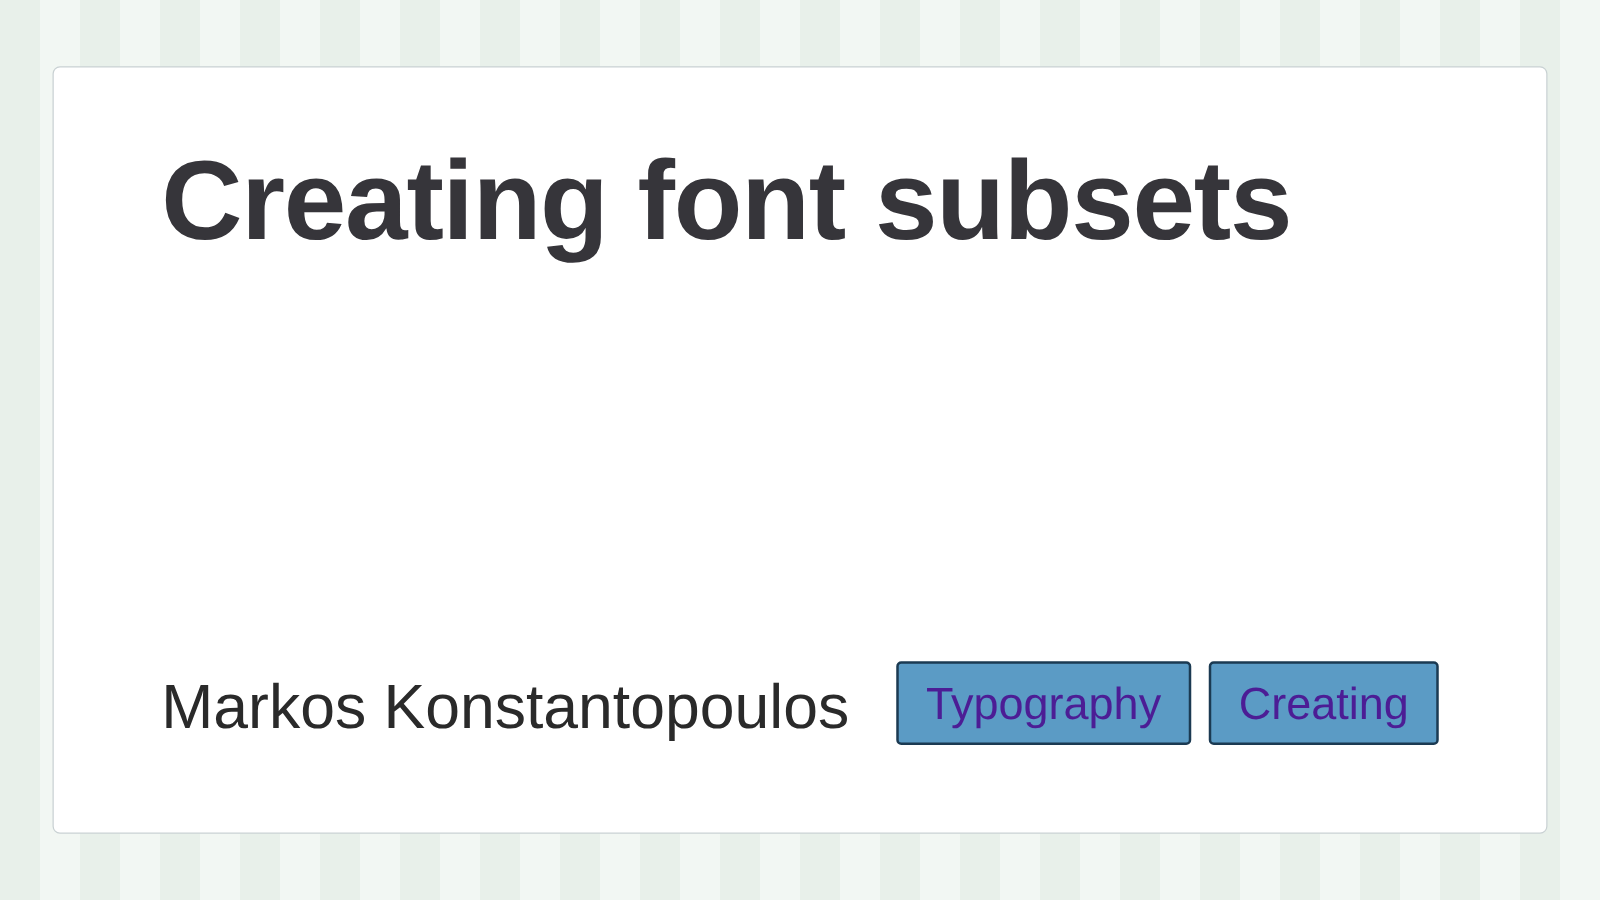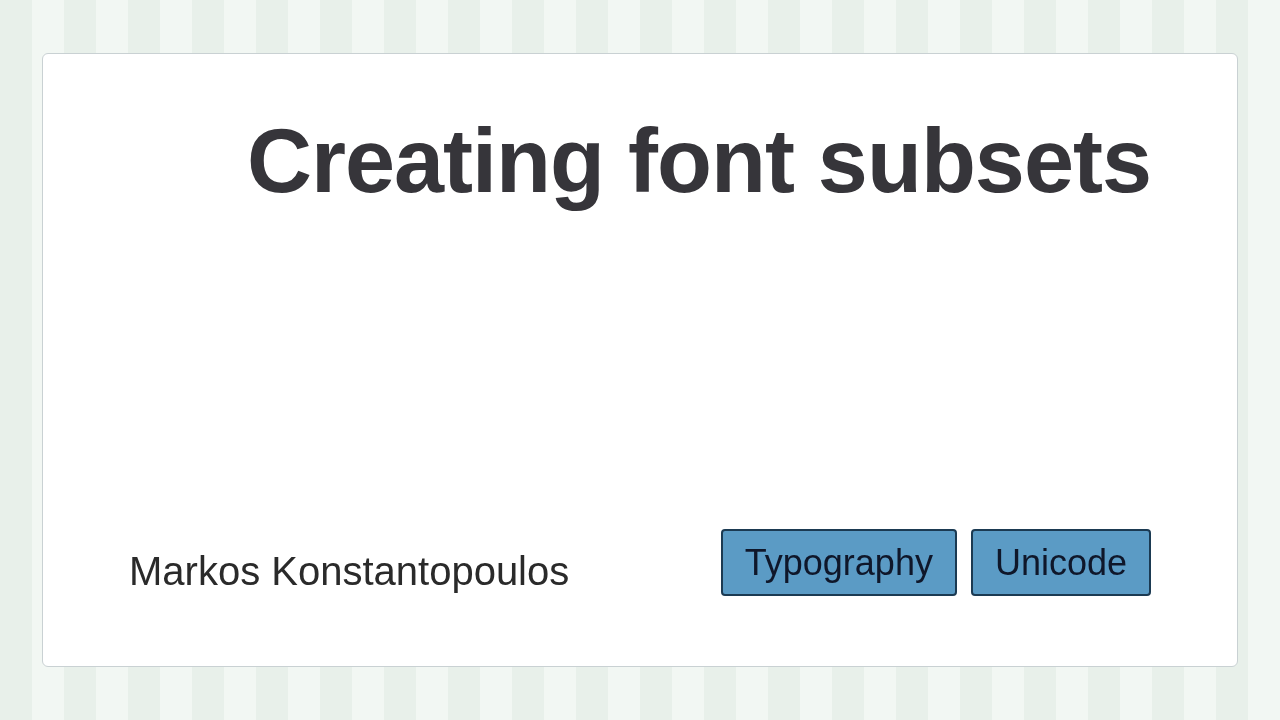--- a/index.html
+++ b/index.html
@@ -26,70 +26,69 @@
   .card {
     width: 1196px;
     height: 614px;
     background: #ffffff;
     border: 1px solid #c9d1d3;
     border-radius: 6px;
     padding: 60px 86px 60px 86px;
     position: relative;
     display: flex;
     flex-direction: column;
-    text-align: right;
   }
   .title {
     font-size: 90px;
     font-weight: 800;
     color: #36353a;
     line-height: 1.05;
     letter-spacing: -1px;
   }
   .bottom-row {
     position: absolute;
     bottom: 70px;
     left: 86px;
     right: 86px;
     display: flex;
     align-items: flex-end;
     justify-content: space-between;
   }
   .author {
-    font-size: 40px;
+    font-size: 50px;
     font-weight: 400;
     color: #2a2a2a;
     line-height: 1.25;
     flex: 0 0 auto;
   }
   .tags {
     display: flex;
     flex-wrap: wrap;
     gap: 14px;
     max-width: 560px;
     justify-content: flex-start;
     align-content: flex-start;
   }
   .tag {
     background: #5b9bc5;
-    color: #0f172a;
+    color: #4c1d95;
     border: 2px solid #1b3a52;
     border-radius: 4px;
     padding: 10px 22px;
     font-size: 36px;
     font-weight: 400;
     line-height: 1.2;
     white-space: nowrap;
   }
 </style>
 </head>
 <body>
 
 <div class="card">
   <h1 class="title">Creating font subsets</h1>
   <div class="bottom-row">
     <div class="author">Markos Konstantopoulos</div>
     <div class="tags">
       <span class="tag">Typography</span>
-      <span class="tag">Unicode</span>
+      <span class="tag">Creating</span>
     </div>
   </div>
 </div>
 
 </body></html>

